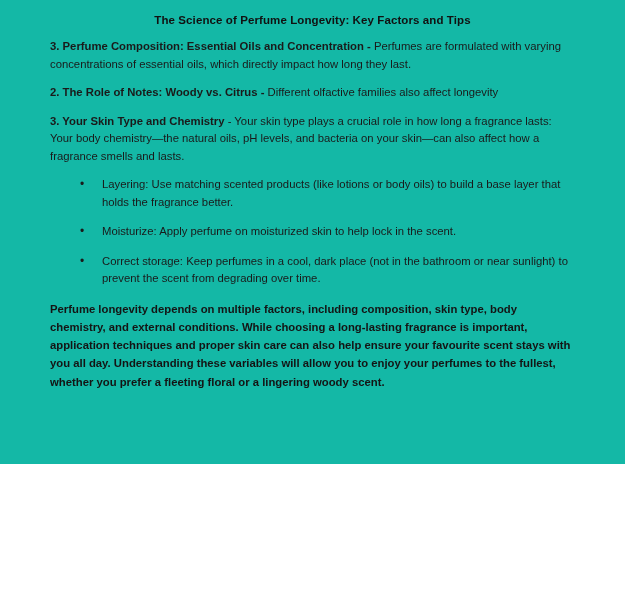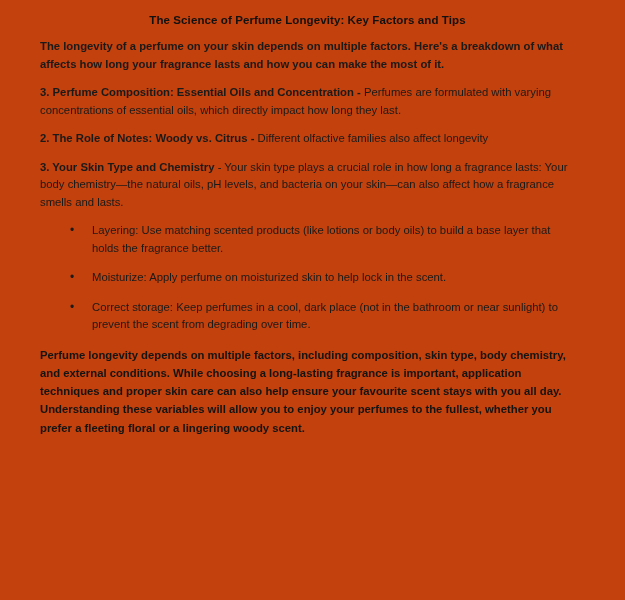--- a/index.html
+++ b/index.html
@@ -10,23 +10,23 @@
     width: 625px;
     height: 600px;
     background: #ffffff;
     font-family: "Liberation Sans", sans-serif;
     color: #1a1a1a;
     overflow: hidden;
   }
   .page {
     box-sizing: border-box;
     width: 625px;
-    height: 600px;
-    padding: 10px 50px 0 40px;
-    background: #c2410c;
+    height: 464px;
+    padding: 10px 50px 0 50px;
+    background: #14b8a6;
   }
   .doc-title {
     text-align: center;
     font-size: 11.5px;
     font-weight: bold;
     color: #111111;
     margin: 4px 0 12px 0;
     letter-spacing: 0.1px;
   }
   .para {
@@ -71,21 +71,20 @@
     color: #141414;
   }
 </style>
 </head>
 <body>
 
 <div class="page">
 
   <div class="doc-title">The Science of Perfume Longevity: Key Factors and Tips</div>
 
-  <p class="para bold-all">The longevity of a perfume on your skin depends on multiple factors. Here's a breakdown of what affects how long your fragrance lasts and how you can make the most of it.</p>
 
   <p class="para">
     <span class="lead">3. Perfume Composition: Essential Oils and Concentration -</span><span> Perfumes are formulated with varying concentrations of essential oils, which directly impact how long they last.</span>
   </p>
 
   <p class="para">
     <span class="lead">2. The Role of Notes: Woody vs. Citrus -</span><span> Different olfactive families also affect longevity</span>
   </p>
 
   <p class="para">

